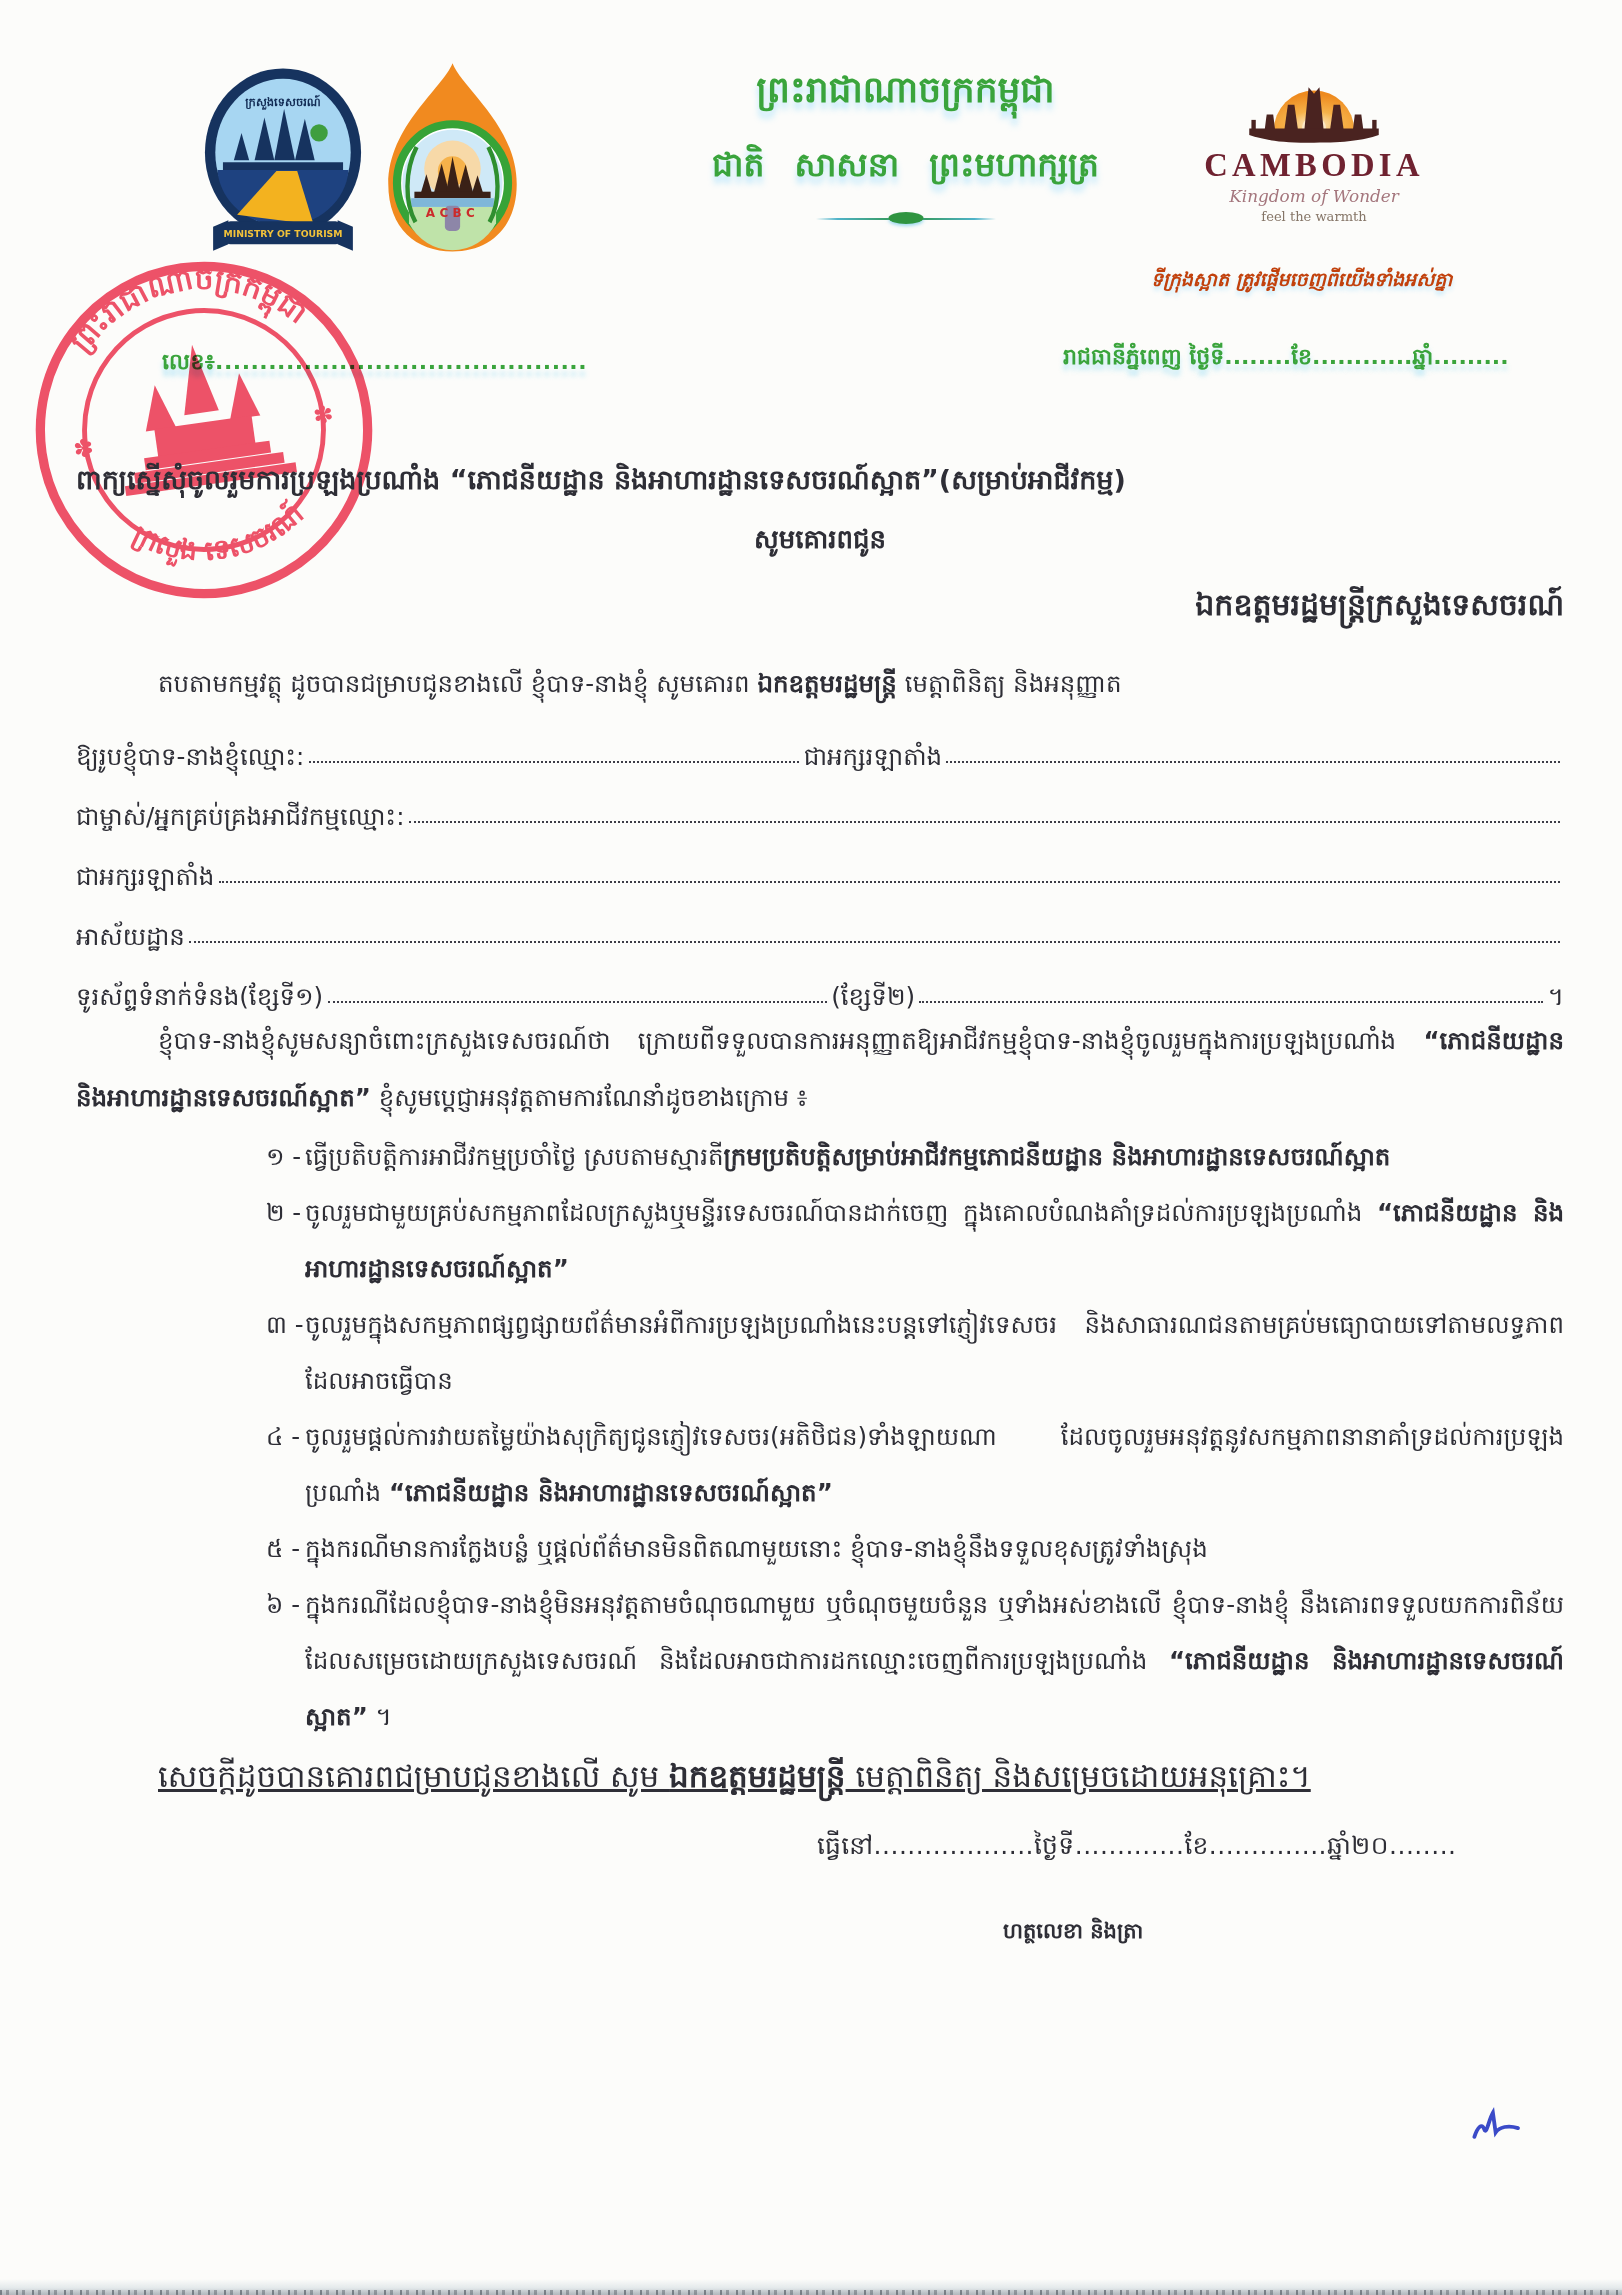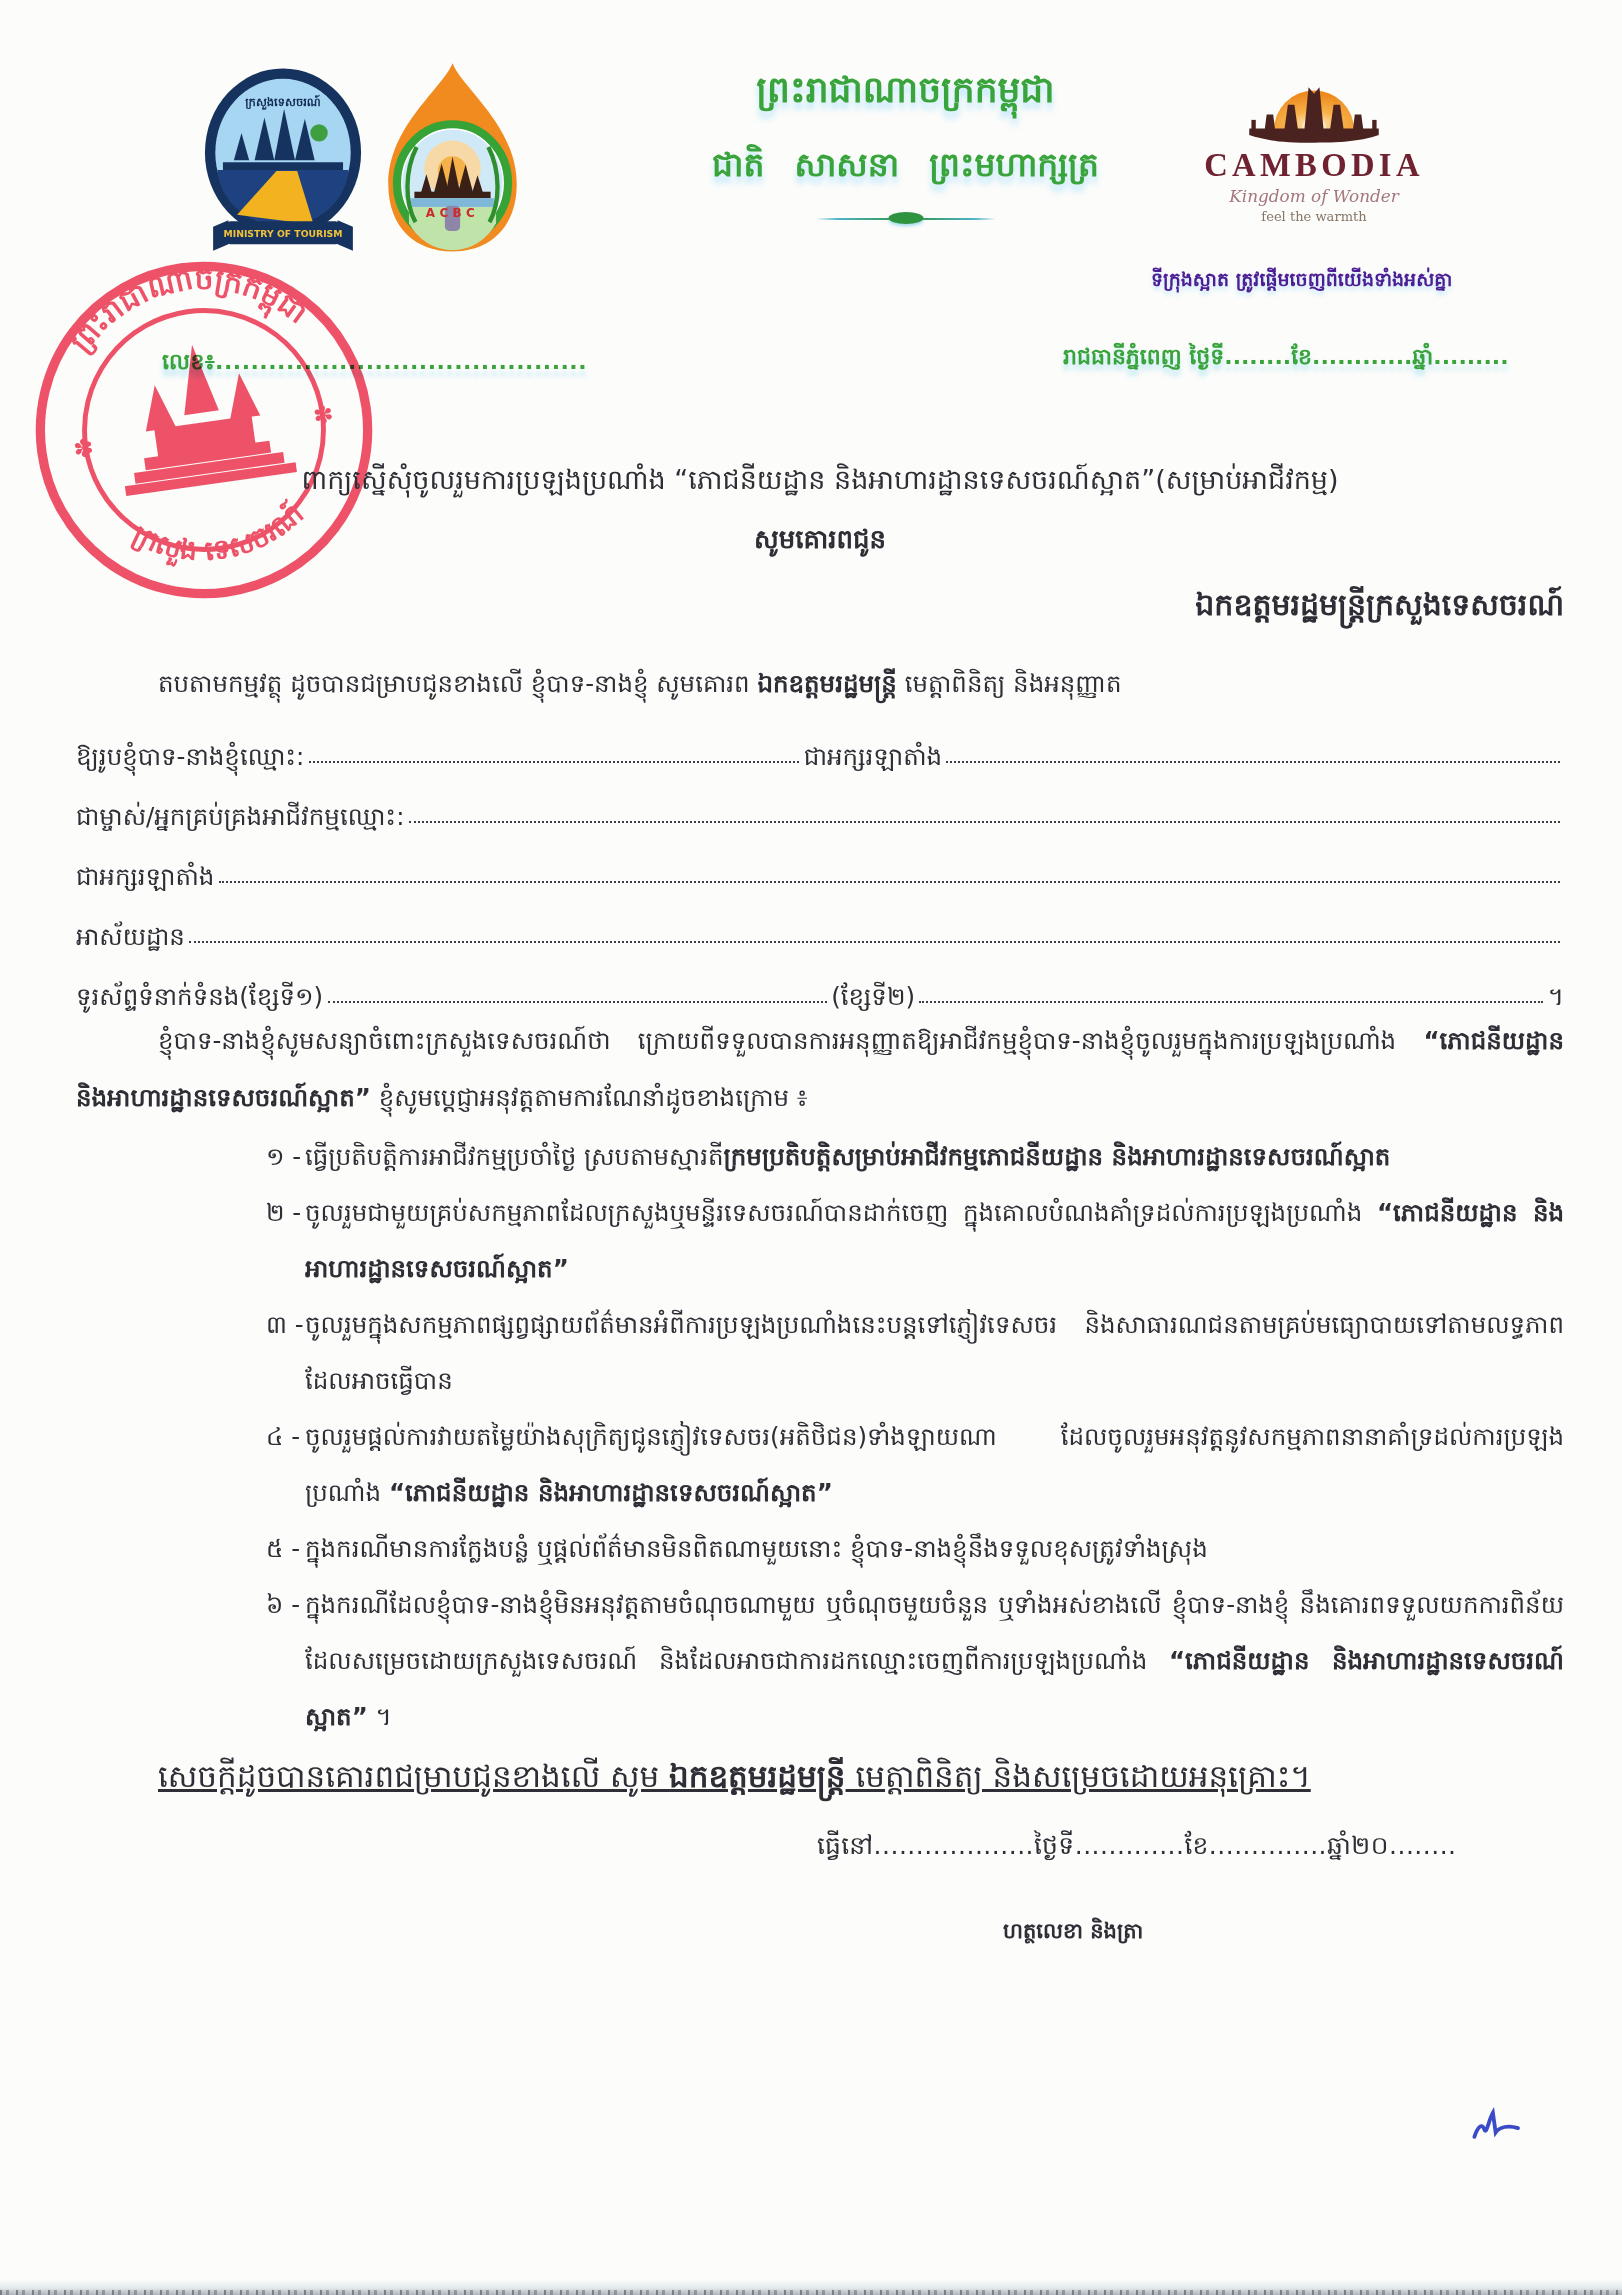--- a/index.html
+++ b/index.html
@@ -15,31 +15,31 @@
   .kh-green{color:#3aa43c; font-weight:bold;
     text-shadow:0 6.5px 6.5px rgba(90,200,255,.38);}
   .motto1{font-size:36px; line-height:1.1;}
   .motto2{font-size:33px; margin-top:37px; word-spacing:18.5px; line-height:1.1;}
   .header-divider{margin:32px auto 0; width:180px; height:6.5px; position:relative;}
   .header-divider .bar{position:absolute; top:2.7px; left:0; right:0; height:2.2px;
     background:linear-gradient(90deg, transparent 0%, #4fb3c9 12%, #2f9440 50%, #4fb3c9 88%, transparent 100%);}
   .header-divider .knot{position:absolute; left:50%; top:-3.3px; transform:translateX(-50%);
     width:35px; height:12px; background:#2f9440; border-radius:50%;
     box-shadow:0 2.2px 3.3px rgba(80,190,230,.5);}
-  .slogan{left:1151px; top:267px; width:463px; font-size:19px; 
-    color:#4c1d95; font-weight:bold; text-shadow:0 4.4px 4.4px rgba(90,200,255,.3);}
+  .slogan{left:1151px; top:267px; width:463px; font-size:19px; font-style:italic;
+    color:#c2410c; font-weight:bold; text-shadow:0 4.4px 4.4px rgba(90,200,255,.3);}
   .ref-line{left:162px; top:330px; font-size:22px; color:#3aa43c; font-weight:bold;
     text-shadow:0 6.5px 5.5px rgba(80,200,240,.4); letter-spacing:0.5px;margin-top:18px;}
   .place-date{left:1063px; top:343px; font-size:22px; color:#3aa43c; font-weight:bold;
     text-shadow:0 5.5px 5.5px rgba(80,200,240,.35);}
   
   .stamp{left:24px; top:250px; width:360px; height:360px; mix-blend-mode:multiply; opacity:.93;}
   
   .body{position:absolute; left:76px; width:1488px; top:459px;}
-  .title{font-size:27px; font-weight:normal; text-align:center; line-height:1.55;}
+  .title{font-size:27px; font-weight:bold; text-align:left; line-height:1.55;}
   .salutation{text-align:center; font-size:26px; font-weight:bold; margin-top:22px;}
   .addressee{text-align:right; font-size:30px; font-weight:bold; margin-top:25px; margin-bottom:25px;}
   .subject-row{font-size:24.5px; line-height:59px;}
   .subject-row .lbl{font-weight:bold; margin-right:26px;}
   .b{font-weight:bold;}
   .para{font-size:24.5px; line-height:57px; text-align:justify; text-indent:82px;}
   .frow{display:flex; align-items:flex-end; height:60px; font-size:24.5px;}
   .frow .lb{white-space:nowrap; line-height:1.2;}
   .dots{flex:1; border-bottom:2.7px dotted #3c3c46; margin:0 4.4px 8.7px;}
   .dots.d2{flex:1.25;}

